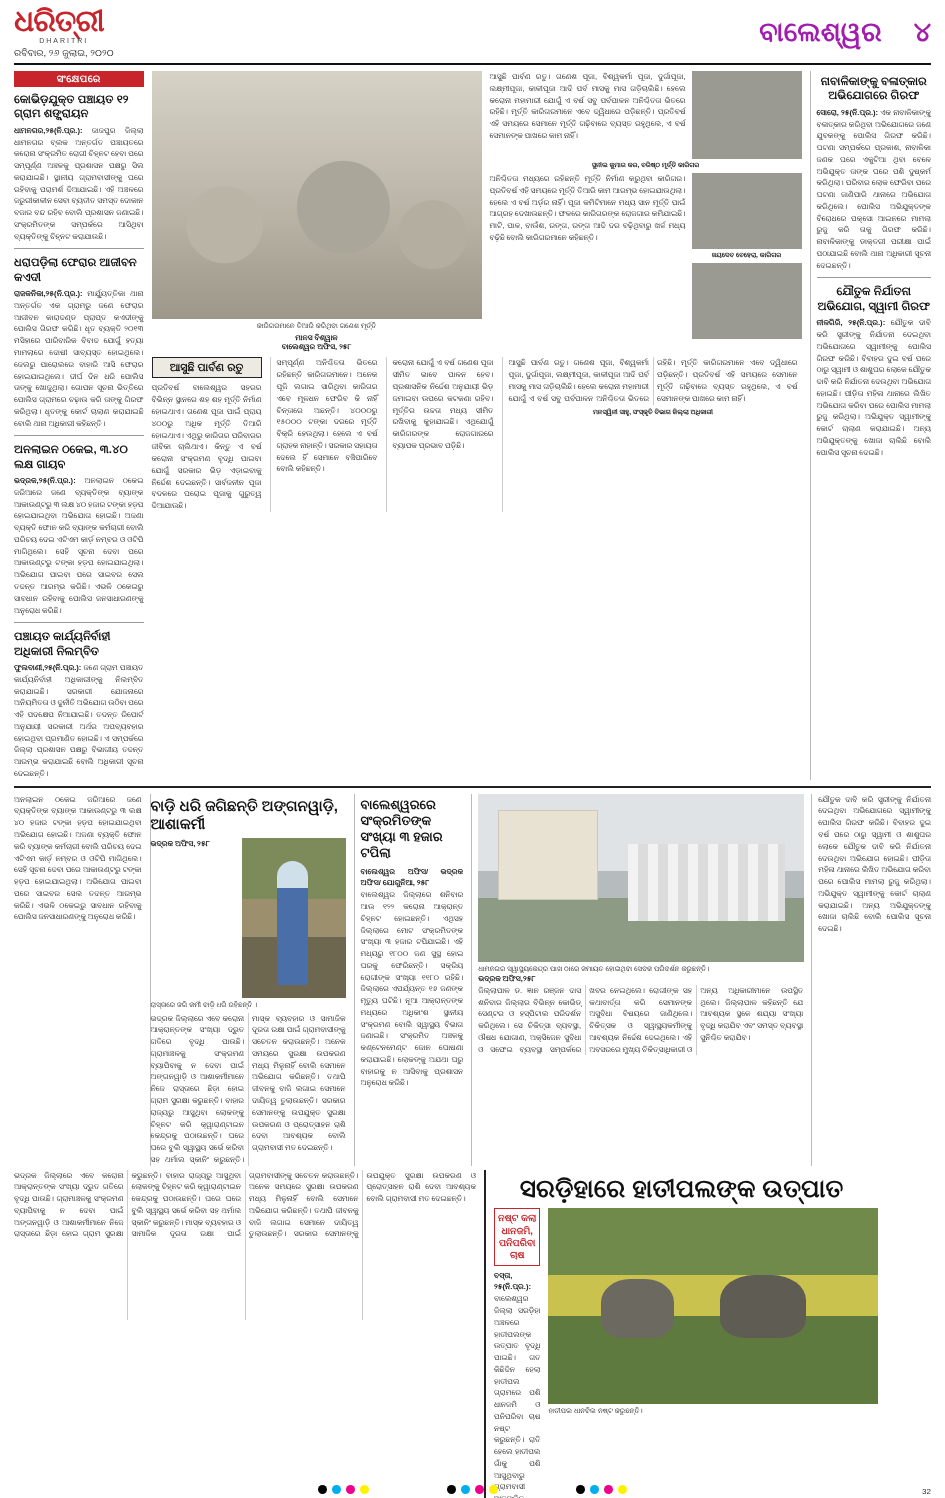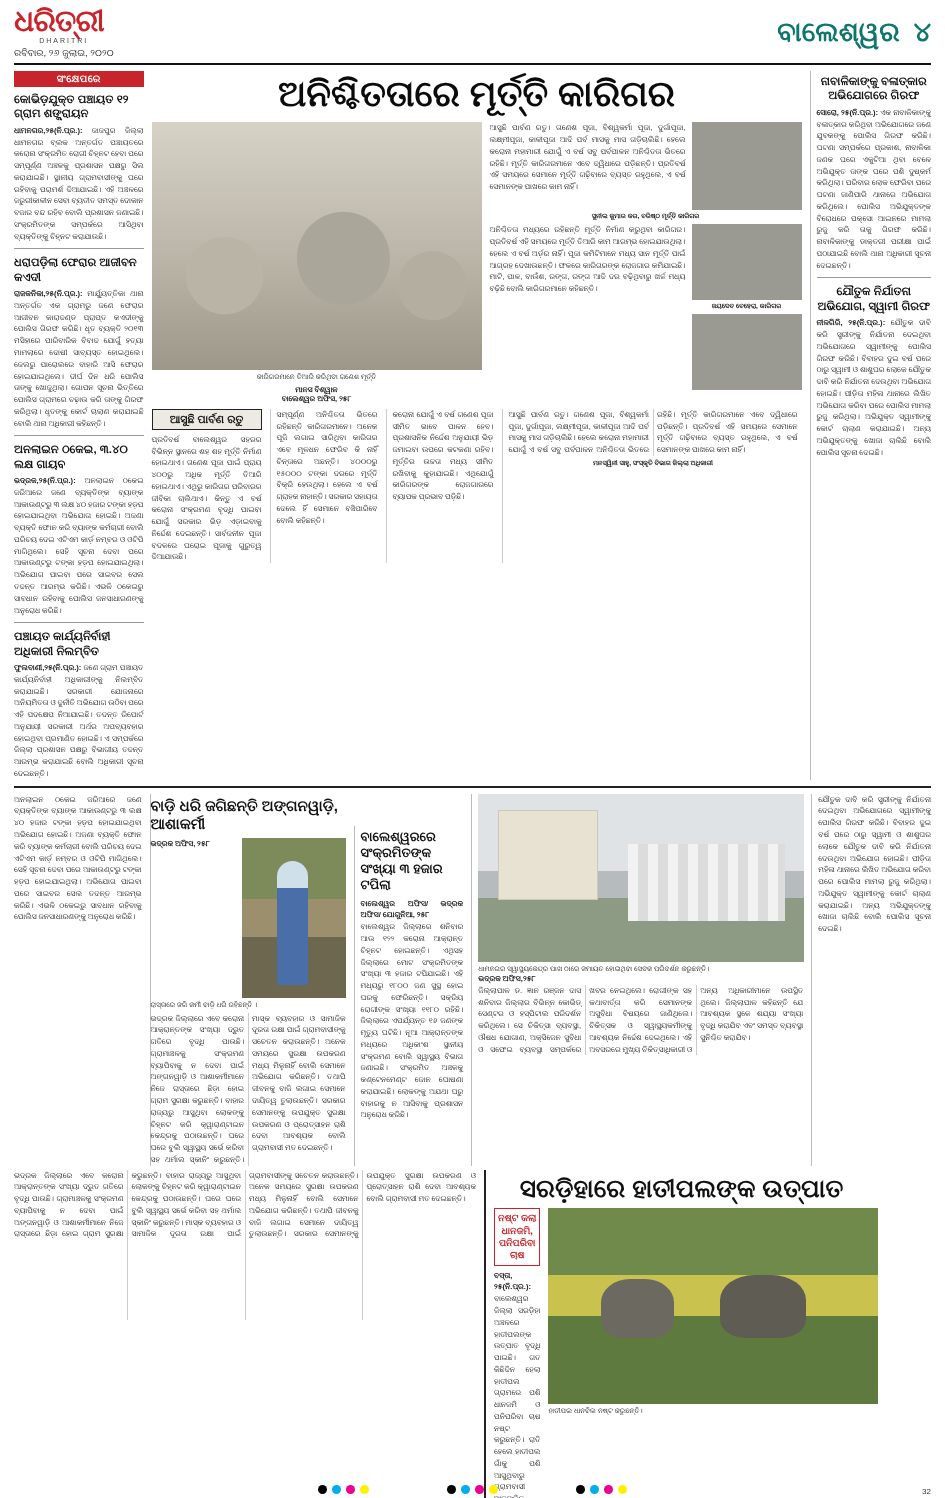--- a/index.html
+++ b/index.html
@@ -40,22 +40,22 @@
     letter-spacing: -1px;
   }
   .logo-sub {
     font-size: 7px; letter-spacing: 2px; color: #444; margin-top: 1px;
     text-align: center; width: 100%;
   }
   .logo-date {
     font-size: 9.5px; color: #222; margin-top: 3px;
   }
   .edition {
-    display: flex; align-items: baseline; gap: 14px;
-    font-size: 27px; font-weight: bold; color: #0f766e;
+    display: flex; align-items: baseline; gap: 32px;
+    font-size: 27px; font-weight: bold; color: #a21caf;
   }
   .edition .pageno { font-size: 27px; font-weight: bold; }
 
   
   .cols {
     display: flex;
     gap: 8px;
     margin-top: 6px;
   }
   .col { }
@@ -284,21 +284,20 @@
       <div>
         <div class="hl-head xs">ପଞ୍ଚାୟତ କାର୍ଯ୍ୟନିର୍ବାହୀ ଅଧିକାରୀ ନିଲମ୍ବିତ</div>
         <div class="body-text">
           <span class="dateline">ଫୁଲବାଣୀ,୨୫(ନି.ପ୍ର.):</span>
           <span>ଜଣେ ଗ୍ରାମ ପଞ୍ଚାୟତ କାର୍ଯ୍ୟନିର୍ବାହୀ ଅଧିକାରୀଙ୍କୁ ନିଲମ୍ବିତ କରାଯାଇଛି। ସରକାରୀ ଯୋଜନାରେ ଅନିୟମିତତା ଓ ଦୁର୍ନୀତି ଅଭିଯୋଗ ଉଠିବା ପରେ ଏହି ପଦକ୍ଷେପ ନିଆଯାଇଛି। ତଦନ୍ତ ରିପୋର୍ଟ ଅନୁଯାୟୀ ସରକାରୀ ଅର୍ଥର ଅପବ୍ୟବହାର ହୋଇଥିବା ପ୍ରମାଣିତ ହୋଇଛି। ଏ ସମ୍ପର୍କରେ ଜିଲ୍ଲା ପ୍ରଶାସନ ପକ୍ଷରୁ ବିଭାଗୀୟ ତଦନ୍ତ ଆରମ୍ଭ କରାଯାଇଛି ବୋଲି ଅଧିକାରୀ ସୂଚନା ଦେଇଛନ୍ତି।</span>
         </div>
       </div>
     </div>
 
     <div class="col c-main">
-      <div class="lead-title">ଅନିଶ୍ଚିତତାରେ ମୂର୍ତ୍ତି କାରିଗର</div>
 
       <div class="lead-grid">
 
         <div class="lead-left">
           <div class="photo img-idols" style="width:330px;height:248px;"></div>
           <div class="caption">କାରିଗରମାନେ ତିଆରି କରିଥିବା ଗଣେଶ ମୂର୍ତ୍ତି</div>
           <div class="byline-center">
             <span>ମାନସ ବିଶ୍ୱାଳ</span><br>
             <span>ବାଲେଶ୍ୱର ଅଫିସ, ୨୫୮</span>
           </div>
@@ -372,21 +371,21 @@
           <div class="body-text" style="font-weight:bold;">ଭଦ୍ରକ ଅଫିସ, ୨୫୮</div>
         </div>
         <div style="width:104px;">
           <div class="photo img-anganwadi" style="width:104px;height:160px;"></div>
         </div>
       </div>
       <div class="caption" style="text-align:left;">ରାସ୍ତାରେ ଜଗି କର୍ମୀ ବାଡ଼ି ଧରି ରହିଛନ୍ତି ।</div>
       <div class="body-text two-col" style="margin-top:3px;">ଭଦ୍ରକ ଜିଲ୍ଲାରେ ଏବେ କରୋନା ଆକ୍ରାନ୍ତଙ୍କ ସଂଖ୍ୟା ଦ୍ରୁତ ଗତିରେ ବୃଦ୍ଧି ପାଉଛି। ଗ୍ରାମାଞ୍ଚଳକୁ ସଂକ୍ରମଣ ବ୍ୟାପିବାକୁ ନ ଦେବା ପାଇଁ ଅଙ୍ଗନୱାଡ଼ି ଓ ଆଶାକର୍ମୀମାନେ ନିଜେ ରାସ୍ତାରେ ଛିଡ଼ା ହୋଇ ଗ୍ରାମ ସୁରକ୍ଷା କରୁଛନ୍ତି। ବାହାର ରାଜ୍ୟରୁ ଆସୁଥିବା ଲୋକଙ୍କୁ ଚିହ୍ନଟ କରି କ୍ୱାରାଣ୍ଟାଇନ କେନ୍ଦ୍ରକୁ ପଠାଉଛନ୍ତି। ଘରେ ଘରେ ବୁଲି ସ୍ୱାସ୍ଥ୍ୟ ସର୍ଭେ କରିବା ସହ ଥର୍ମାଲ ସ୍କାନିଂ କରୁଛନ୍ତି। ମାସ୍କ ବ୍ୟବହାର ଓ ସାମାଜିକ ଦୂରତା ରକ୍ଷା ପାଇଁ ଗ୍ରାମବାସୀଙ୍କୁ ସଚେତନ କରାଉଛନ୍ତି। ଅନେକ ସମୟରେ ସୁରକ୍ଷା ଉପକରଣ ମଧ୍ୟ ମିଳୁନାହିଁ ବୋଲି ସେମାନେ ଅଭିଯୋଗ କରିଛନ୍ତି। ତଥାପି ଜୀବନକୁ ବାଜି ଲଗାଇ ସେମାନେ ଦାୟିତ୍ୱ ତୁଲାଉଛନ୍ତି। ସରକାର ସେମାନଙ୍କୁ ଉପଯୁକ୍ତ ସୁରକ୍ଷା ଉପକରଣ ଓ ପ୍ରୋତ୍ସାହନ ରାଶି ଦେବା ଆବଶ୍ୟକ ବୋଲି ଗ୍ରାମବାସୀ ମତ ଦେଇଛନ୍ତି।</div>
     </div>
 
-    <div class="col" style="width:118px;border-left:1px solid #bbb;padding-left:6px;margin-top:32px;">
+    <div class="col" style="width:118px;border-left:1px solid #bbb;padding-left:6px;">
       <div class="hl-head sm">ବାଲେଶ୍ୱରରେ ସଂକ୍ରମିତଙ୍କ ସଂଖ୍ୟା ୩ ହଜାର ଟପିଲା</div>
       <div class="body-text" style="font-weight:bold;">ବାଲେଶ୍ୱର ଅଫିସ/ ଭଦ୍ରକ ଅଫିସ/ ଯୋଗୁନିଆ, ୨୫୮</div>
       <div class="body-text">ବାଲେଶ୍ୱର ଜିଲ୍ଲାରେ ଶନିବାର ଆଉ ୧୨୨ କରୋନା ଆକ୍ରାନ୍ତ ଚିହ୍ନଟ ହୋଇଛନ୍ତି। ଏଥିସହ ଜିଲ୍ଲାରେ ମୋଟ ସଂକ୍ରମିତଙ୍କ ସଂଖ୍ୟା ୩ ହଜାର ଟପିଯାଇଛି। ଏହି ମଧ୍ୟରୁ ୧୮୦୦ ଜଣ ସୁସ୍ଥ ହୋଇ ଘରକୁ ଫେରିଛନ୍ତି। ସକ୍ରିୟ ରୋଗୀଙ୍କ ସଂଖ୍ୟା ୧୧୮୦ ରହିଛି। ଜିଲ୍ଲାରେ ଏପର୍ଯ୍ୟନ୍ତ ୧୬ ଜଣଙ୍କ ମୃତ୍ୟୁ ଘଟିଛି। ନୂଆ ଆକ୍ରାନ୍ତଙ୍କ ମଧ୍ୟରେ ଅଧିକାଂଶ ସ୍ଥାନୀୟ ସଂକ୍ରମଣ ବୋଲି ସ୍ୱାସ୍ଥ୍ୟ ବିଭାଗ ଜଣାଇଛି। ସଂକ୍ରମିତ ଅଞ୍ଚଳକୁ କଣ୍ଟେନମେଣ୍ଟ ଜୋନ ଘୋଷଣା କରାଯାଇଛି। ଲୋକଙ୍କୁ ଅଯଥା ଘରୁ ବାହାରକୁ ନ ଆସିବାକୁ ପ୍ରଶାସନ ଅନୁରୋଧ କରିଛି।</div>
     </div>
 
     <div class="col" style="width:332px;border-left:1px solid #bbb;padding-left:6px;">
       <div class="photo img-hospital" style="width:326px;height:168px;"></div>
       <div class="caption" style="text-align:left;">ଧାମନଗର ସ୍ୱାସ୍ଥ୍ୟକେନ୍ଦ୍ର ପାଖ ଠାରେ ଜମାୟତ ହୋଇଥିବା ସେବକ ପରିଦର୍ଶନ କରୁଛନ୍ତି।</div>
       <div class="body-text" style="font-weight:bold;">ଭଦ୍ରକ ଅଫିସ,୨୫୮</div>
       <div class="body-text three-col">ଜିଲ୍ଲାପାଳ ଡ. ଜ୍ଞାନ ରଞ୍ଜନ ଦାସ ଶନିବାର ଜିଲ୍ଲାର ବିଭିନ୍ନ କୋଭିଡ୍ ସେଣ୍ଟର ଓ ହସ୍ପିଟାଲ ପରିଦର୍ଶନ କରିଥିଲେ। ସେ ଚିକିତ୍ସା ବ୍ୟବସ୍ଥା, ଔଷଧ ଯୋଗାଣ, ଅକ୍ସିଜେନ ସୁବିଧା ଓ ସଫେଇ ବ୍ୟବସ୍ଥା ସମ୍ପର୍କରେ ଖବର ନେଇଥିଲେ। ରୋଗୀଙ୍କ ସହ କଥାବାର୍ତ୍ତା କରି ସେମାନଙ୍କ ଅସୁବିଧା ବିଷୟରେ ଜାଣିଥିଲେ। ଚିକିତ୍ସକ ଓ ସ୍ୱାସ୍ଥ୍ୟକର୍ମୀଙ୍କୁ ଆବଶ୍ୟକ ନିର୍ଦ୍ଦେଶ ଦେଇଥିଲେ। ଏହି ଅବସରରେ ମୁଖ୍ୟ ଚିକିତ୍ସାଧିକାରୀ ଓ ଅନ୍ୟ ଅଧିକାରୀମାନେ ଉପସ୍ଥିତ ଥିଲେ। ଜିଲ୍ଲାପାଳ କହିଛନ୍ତି ଯେ ଆବଶ୍ୟକ ସ୍ଥଳେ ଶଯ୍ୟା ସଂଖ୍ୟା ବୃଦ୍ଧି କରାଯିବ ଏବଂ ସମସ୍ତ ବ୍ୟବସ୍ଥା ସୁନିଶ୍ଚିତ କରାଯିବ।</div>

